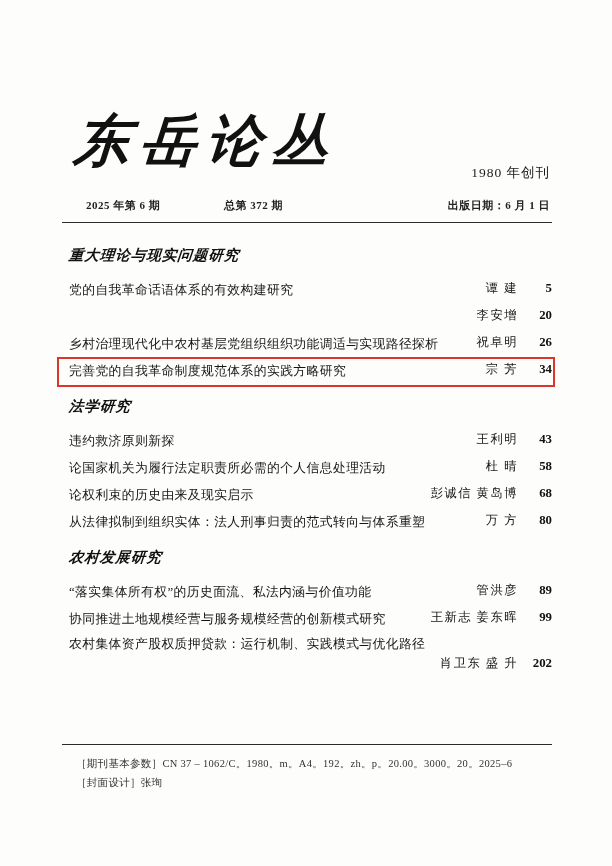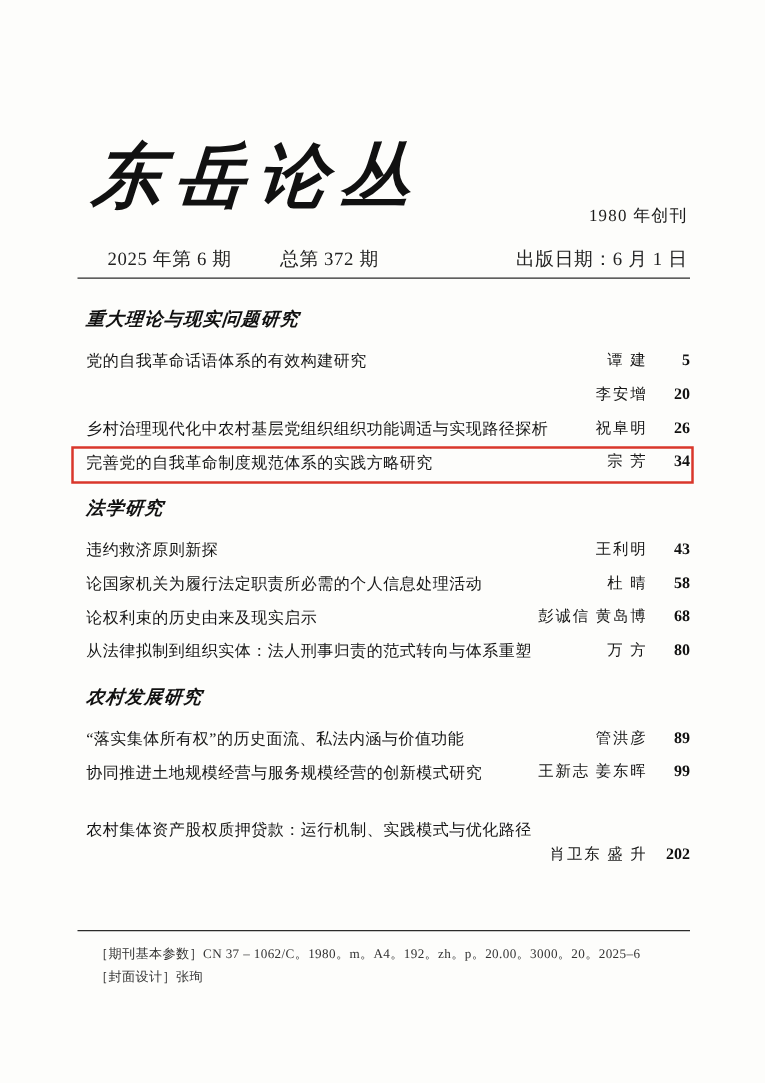--- a/index.html
+++ b/index.html
@@ -54,22 +54,23 @@
     white-space: nowrap;
   }
 
   
   .issue-line {
     position: absolute;
     left: 64px;
     top: 198px;
     width: 486px;
     height: 18px;
-    font-size: 15px;
+    font-size: 11px;
     color: #222;
+    font-weight: bold;
   }
   .issue-left {
     position: absolute;
     left: 22px;
     top: 0;
     letter-spacing: 0.5px;
     white-space: nowrap;
   }
   .issue-mid {
     position: absolute;
@@ -122,21 +123,20 @@
     height: 27px;
     line-height: 27px;
     padding-left: 7px;
     padding-right: 4px;
   }
   .entry-title {
     font-size: 12.8px;
     letter-spacing: 0.4px;
     color: #161616;
     white-space: nowrap;
-    margin-top: 20px;
   }
   .entry-authors {
     position: absolute;
     right: 34px;
     top: 0;
     font-size: 12.3px;
     letter-spacing: 1.5px;
     color: #161616;
     white-space: nowrap;
     text-align: center;

